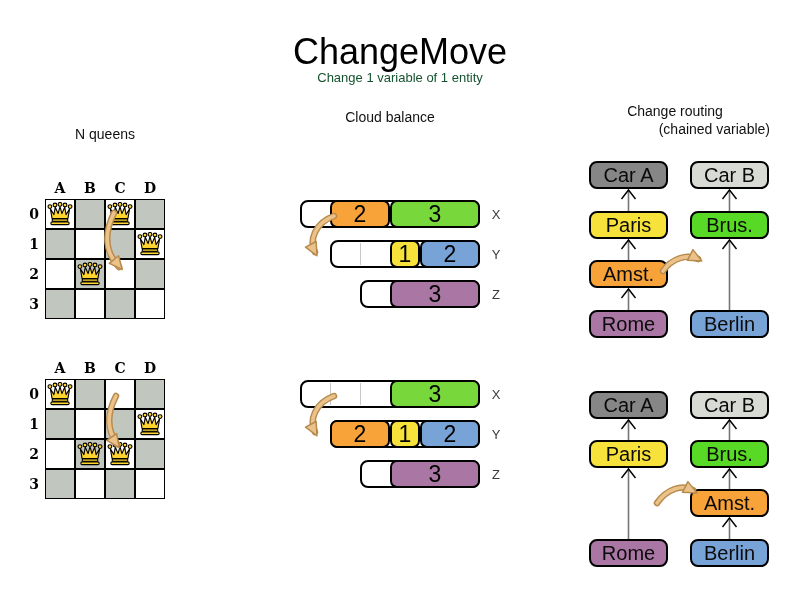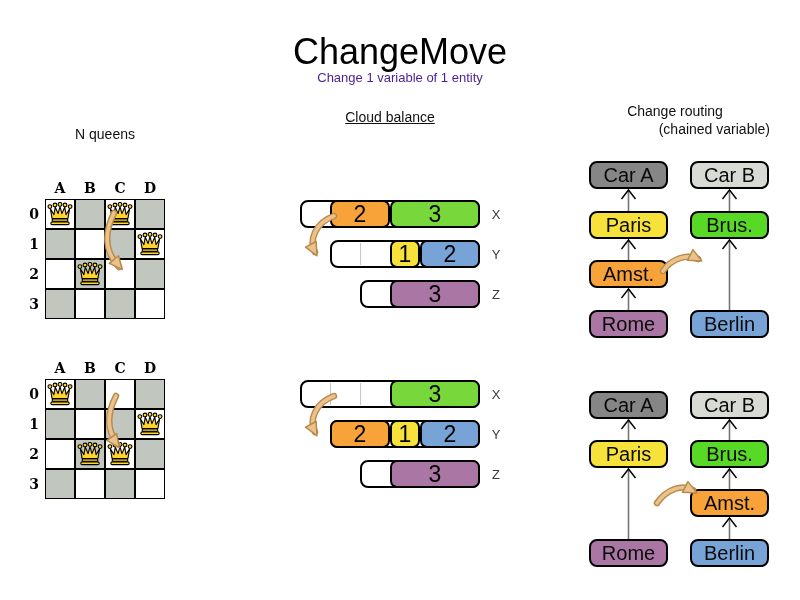--- a/index.html
+++ b/index.html
@@ -1,21 +1,21 @@
 <!DOCTYPE html>
 <html><head>
 <meta charset="utf-8">
 <style>
   html,body{margin:0;padding:0;background:#fff;}
   #canvas{position:relative;width:800px;height:600px;background:#fff;overflow:hidden;
           font-family:"Liberation Sans",sans-serif;border-radius:16px;}
   .title{position:absolute;top:31px;left:0;width:800px;text-align:center;
          font-size:36px;color:#000;}
   .subtitle{position:absolute;top:70px;left:0;width:800px;text-align:center;
-            font-size:13px;color:#4c1d95;}
+            font-size:13px;color:#14532d;}
   .seclabel{position:absolute;font-size:14px;text-align:center;color:#111;}
   .board{position:absolute;width:120px;height:120px;}
   .cell{position:absolute;width:30px;height:30px;border:1px solid #000;box-sizing:border-box;}
   .light{background:#fff;} .dark{background:#c1c6be;}
   .coord{position:absolute;font-family:"DejaVu Serif",serif;font-weight:700;
          font-size:14px;color:#000;text-align:center;}
   .rowlabel{text-align:right;}
   .queen{position:absolute;width:26px;height:24px;line-height:0;}
   .cbar{position:absolute;height:28px;background:#fff;border:2px solid #000;
         border-radius:8px;box-sizing:border-box;}
@@ -28,21 +28,21 @@
   #overlay{position:absolute;left:0;top:0;width:800px;height:600px;
            pointer-events:none;z-index:10;}
 </style>
 </head>
 <body>
 
 <div id="canvas">
   <div class="title">ChangeMove</div>
   <div class="subtitle">Change 1 variable of 1 entity</div>
   <div class="seclabel" style="left:25px;top:126px;width:160px;">N queens</div>
-  <div class="seclabel" style="left:300px;top:109px;width:180px;text-decoration:underline;">Cloud balance</div>
+  <div class="seclabel" style="left:300px;top:109px;width:180px;">Cloud balance</div>
   <div class="seclabel" style="left:580px;top:103px;width:190px;">Change routing</div>
   <div class="seclabel" style="left:580px;top:121px;width:190px;text-align:right;">(chained variable)</div>
 
   <svg width="0" height="0" style="position:absolute">
     <defs>
       <symbol id="crown" viewBox="0 0 26 24">
         <g stroke="#000" stroke-width="1.1" stroke-linejoin="round" fill="#ffd42e">
           <path d="M3.4,6.8 L6.9,12.6 L8.3,5.2 L11.1,11.6 L13,4.6 L14.9,11.6 L17.7,5.2 L19.1,12.6 L22.6,6.8 L20.9,16.6 L5.1,16.6 Z"></path>
           <rect x="5.2" y="16.9" width="15.6" height="2.4" rx="1"></rect>
           <rect x="3.9" y="19.9" width="18.2" height="2.7" rx="1.2"></rect>

